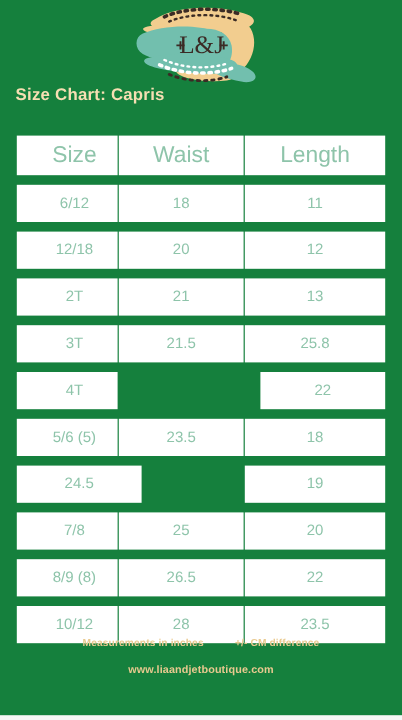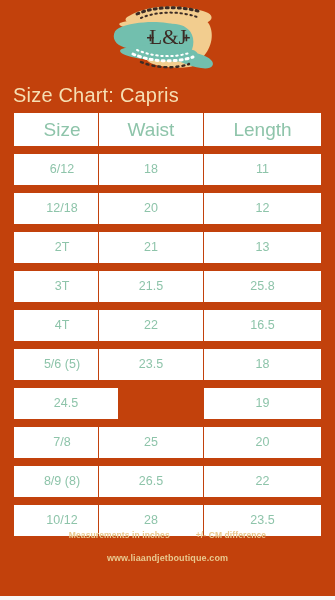--- a/index.html
+++ b/index.html
@@ -10,21 +10,21 @@
     width: 335px;
     height: 600px;
     background: #ffffff;
     font-family: "Liberation Sans", sans-serif;
     overflow: hidden;
   }
   #poster {
     position: relative;
     width: 335px;
     height: 596px;
-    background: #c2410c;
+    background: #15803d;
     box-sizing: border-box;
     overflow: hidden;
   }
   #bottom-strip {
     width: 335px;
     height: 4px;
     background: #f7f7f7;
   }
 
   
@@ -36,24 +36,24 @@
     height: 74px;
     display: flex;
     align-items: center;
     justify-content: center;
   }
   .logo-svg { display:block; }
 
   
   .chart-title {
     position: absolute;
-    top: 85px;
+    top: 68px;
     left: 13px;
-    font-size: 20px;
-    font-weight: normal;
+    font-size: 14px;
+    font-weight: bold;
     color: #f6dfb3;
     letter-spacing: 0.2px;
     line-height: 20px;
     white-space: nowrap;
   }
 
   
   .size-table {
     position: absolute;
     top: 109px;
@@ -179,21 +179,20 @@
 
     <div class="trow">
       <div class="tcell col-0">3T</div>
       <div class="tcell col-1">21.5</div>
       <div class="tcell col-2">25.8</div>
     </div>
 
     <div class="trow">
       <div class="tcell col-0">4T</div>
       <div class="tcell col-1">22</div>
-      <div class="tcell col-2">16.5</div>
     </div>
 
     <div class="trow">
       <div class="tcell col-0">5/6 (5)</div>
       <div class="tcell col-1">23.5</div>
       <div class="tcell col-2">18</div>
     </div>
 
     <div class="trow">
       <div class="tcell col-1">24.5</div>

